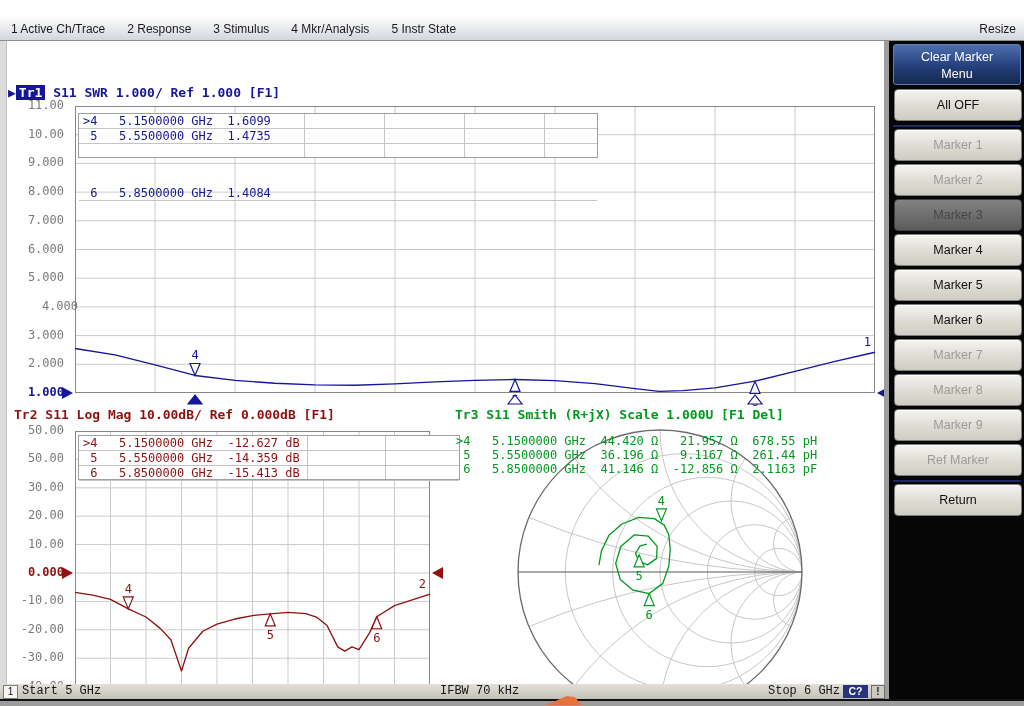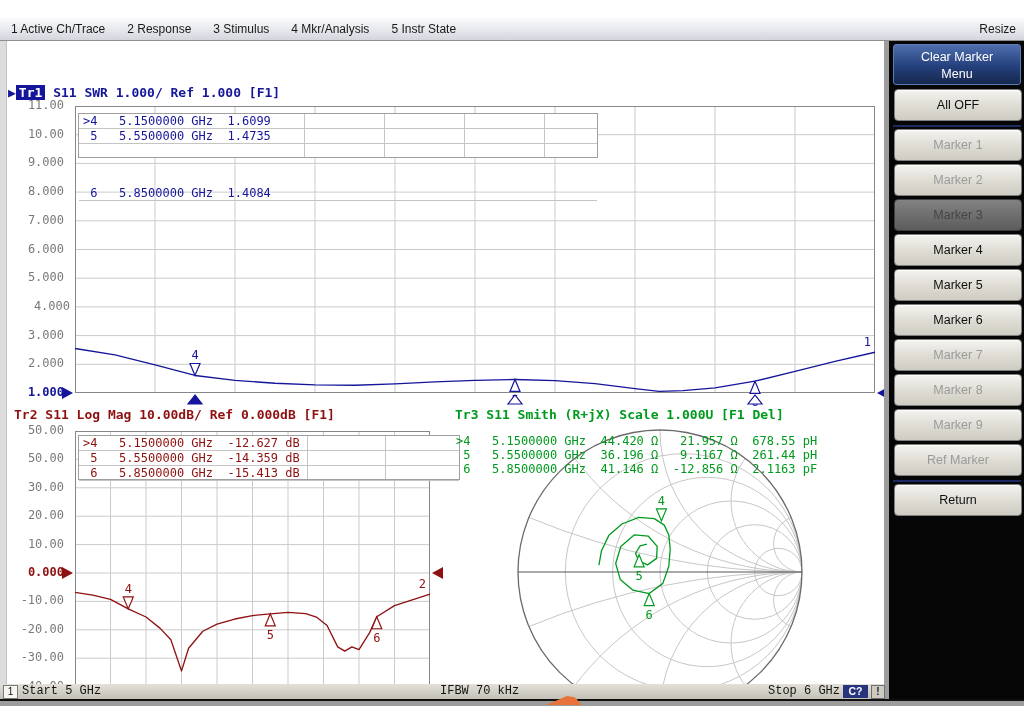--- a/index.html
+++ b/index.html
@@ -226,21 +226,21 @@
         <div class="row" style="padding-left: 4px;"> 6   5.8500000 GHz  41.146 Ω  -12.856 Ω  2.1163 pF</div>
       </div>
 
   <div class="ylab" style="left: 6px; top: 57px;">11.00</div>
       <div class="ylab" style="left: 6px; top: 85.7px;">10.00</div>
       <div class="ylab" style="left: 6px; top: 114.4px;">9.000</div>
       <div class="ylab" style="left: 6px; top: 143.1px;">8.000</div>
       <div class="ylab" style="left: 6px; top: 171.8px;">7.000</div>
       <div class="ylab" style="left: 6px; top: 200.5px;">6.000</div>
       <div class="ylab" style="left: 6px; top: 229.2px;">5.000</div>
-      <div class="ylab" style="left: 12px; top: 257.9px;">4.000</div>
+      <div class="ylab" style="left: 20px; top: 257.9px;">4.000</div>
       <div class="ylab" style="left: 6px; top: 286.6px;">3.000</div>
       <div class="ylab" style="left: 6px; top: 315.3px;">2.000</div>
       <div class="ylab" style="left: 6px; top: 344px; color: rgb(21, 21, 155); font-weight: bold;">1.000</div>
       <div class="ylab" style="left: 6px; top: 382px;">50.00</div>
       <div class="ylab" style="left: 6px; top: 410.4px;">50.00</div>
       <div class="ylab" style="left: 6px; top: 438.8px;">30.00</div>
       <div class="ylab" style="left: 6px; top: 467.2px;">20.00</div>
       <div class="ylab" style="left: 6px; top: 495.6px;">10.00</div>
       <div class="ylab" style="left: 6px; top: 524px; color: rgb(143, 16, 16); font-weight: bold;">0.000</div>
       <div class="ylab" style="left: 6px; top: 552.4px;">-10.00</div>

